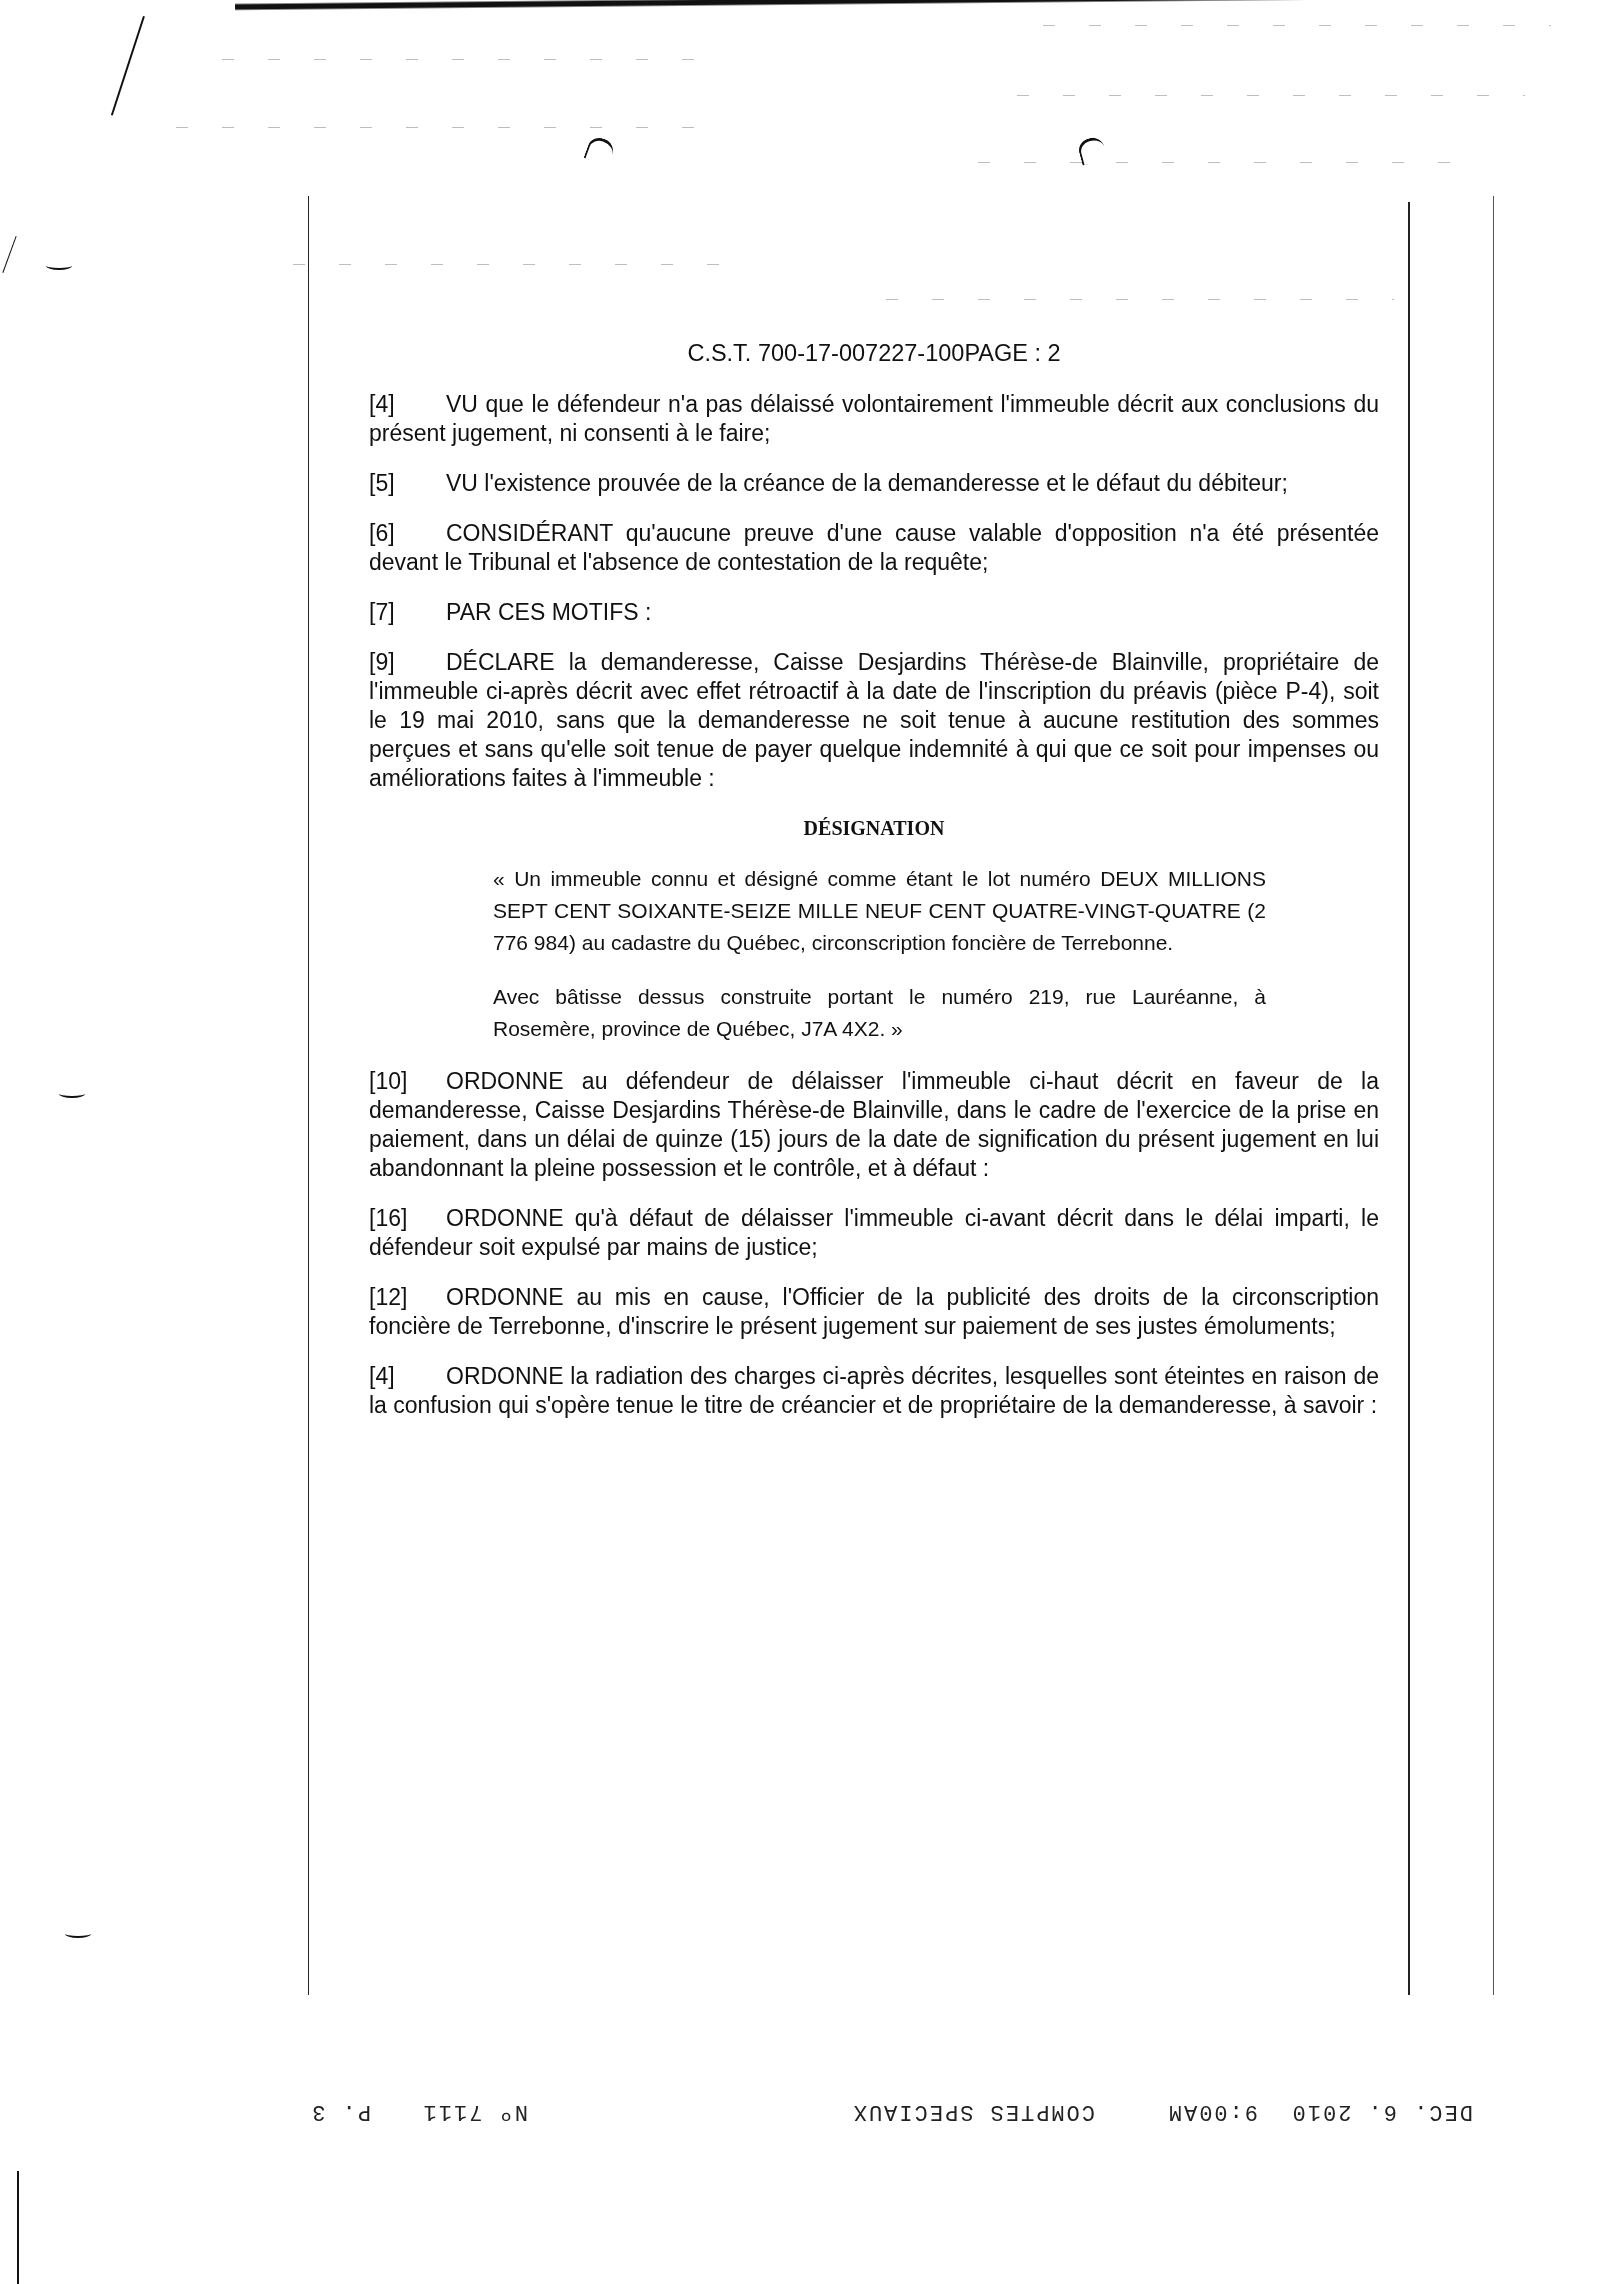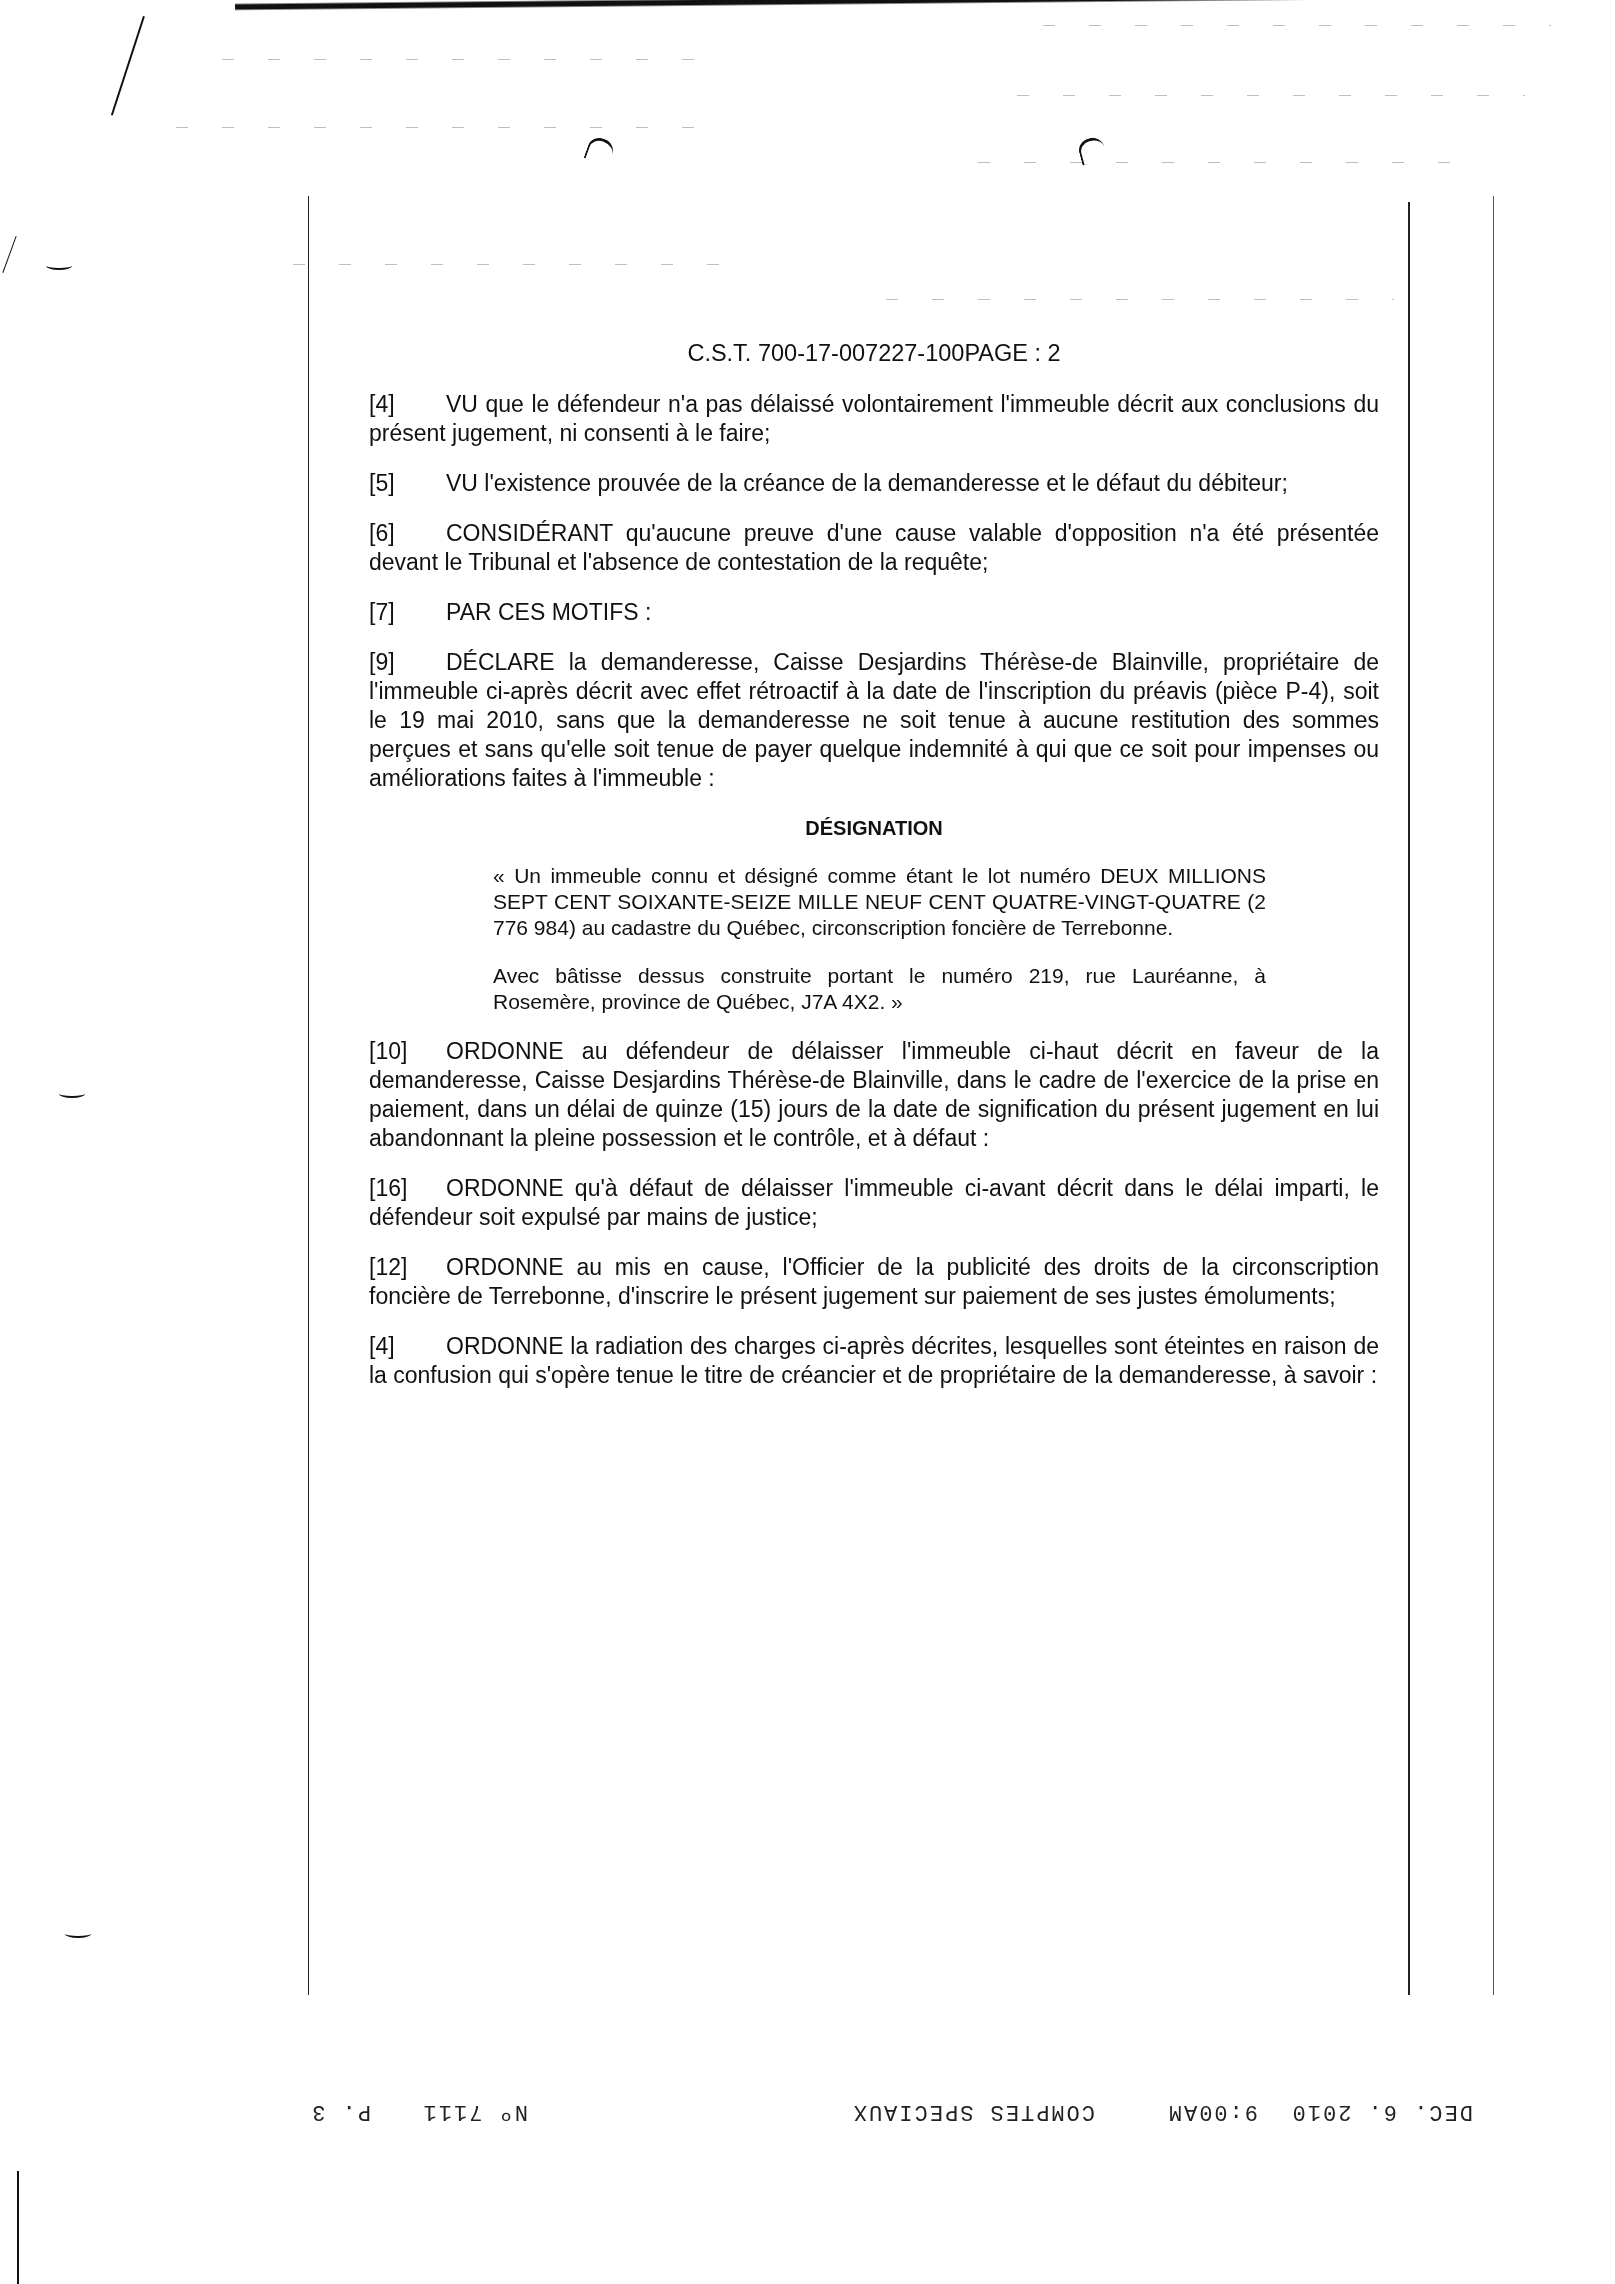--- a/index.html
+++ b/index.html
@@ -42,24 +42,24 @@
     position: absolute; left: 369px; top: 339px; width: 1010px;
     font-size: 23px; line-height: 29px;
   }
   .header-row {
     display: flex; justify-content: center; font-size: 23.5px; margin-bottom: 22px;
   }
   .para { margin: 0 0 21px 0; text-align: justify; text-justify: inter-word; }
   .para .num { display: inline-block; width: 77px; }
   .para .kw { font-weight: normal; margin-top: 33px; }
   .designation-title {
-    text-align: center; font-weight: bold; font-size: 20px; margin: 7.8px 0 19.6px 0;
+    text-align: center; font-weight: bold; font-size: 20px; margin: 7.8px 0 19.6px 0; font-family: Liberation Serif, serif;
   }
   .designation-block {
-    margin-left: 124px; margin-right: 113px; font-size: 21px; line-height: 26px;
+    margin-left: 124px; margin-right: 113px; font-size: 21px; line-height: 32px;
   }
   .designation-block p { margin: 0 0 22px 0; text-align: justify; }
 
   
   .fax-footer {
     position: absolute; left: 280px; top: 2091px; width: 1193px; height: 33px;
     transform: rotate(180deg); font-family: "Liberation Mono", monospace;
     font-size: 22px; color: #222; letter-spacing: 2px;
   }
   .fax-footer span { position: absolute; top: 0; white-space: nowrap; }

